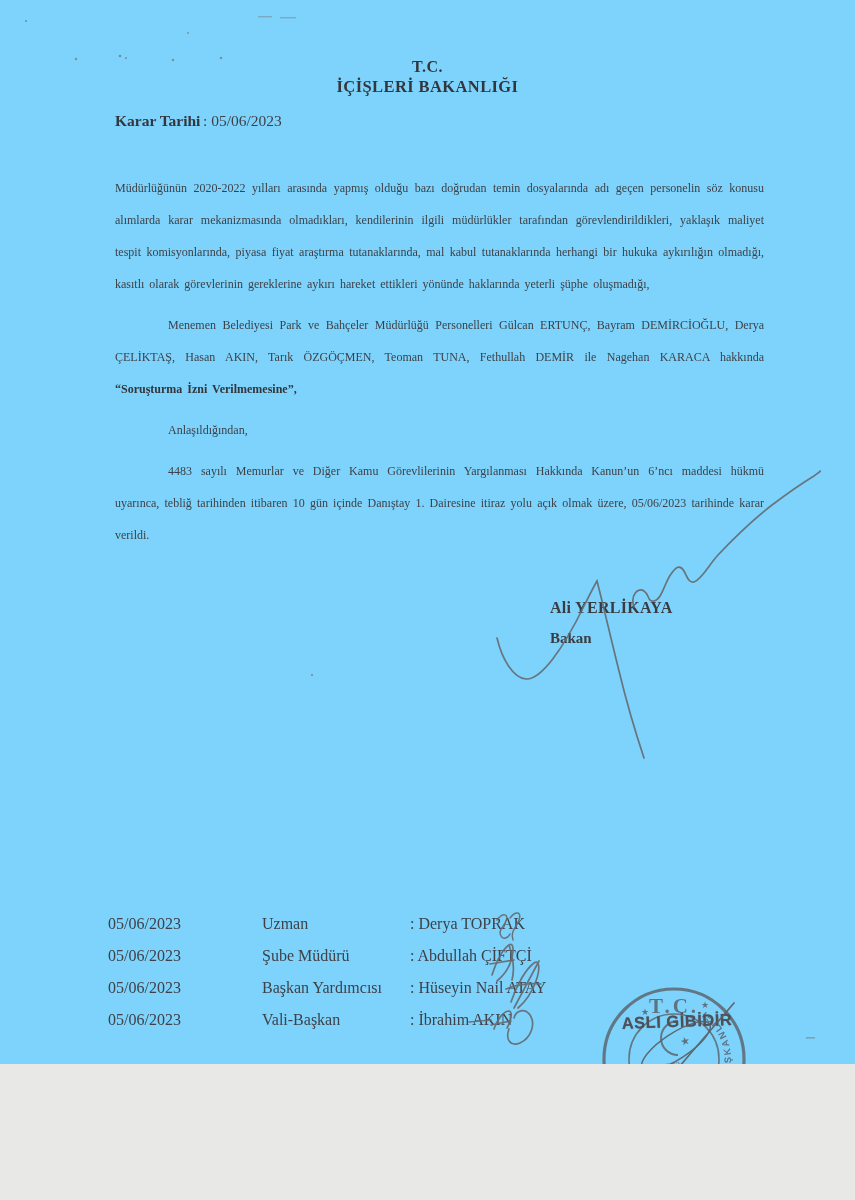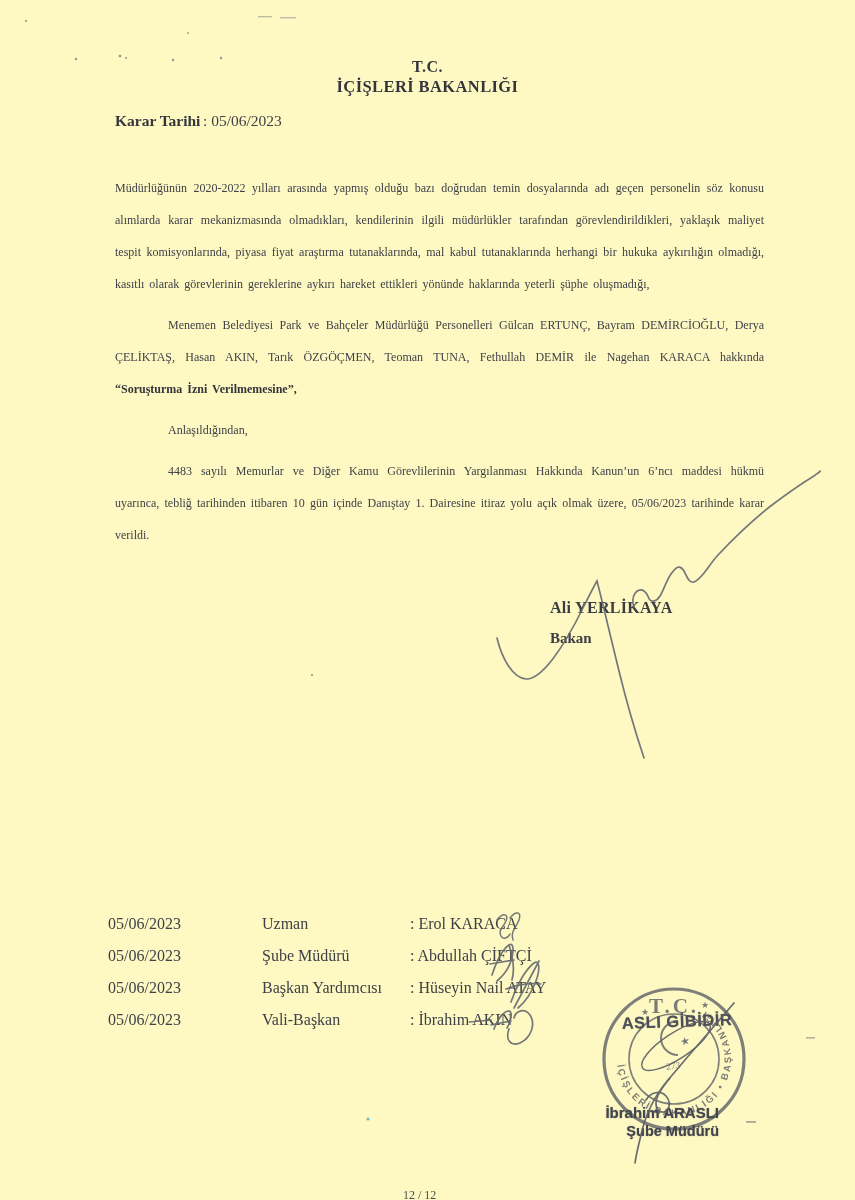--- a/index.html
+++ b/index.html
@@ -1,18 +1,18 @@
 <!DOCTYPE html>
 <html><head>
 <meta charset="utf-8">
 <style>
   html,body { margin:0; padding:0; background:#e8e8e6; }
   .page {
-    position:relative; width:855px; height:1200px; margin:0 auto;
-    background:#fef9c3; overflow:hidden;
+    position:relative; width:855px; height:1064px; margin:0 auto;
+    background:#7dd3fc; overflow:hidden;
     font-family:"Liberation Serif", serif; color:#3f4147;
   }
   
   .hdr { position:absolute; top:58px; left:0; width:855px; text-align:center; }
   .hdr .tc { font-weight:bold; font-size:16px; color:#34363c; letter-spacing:.5px; }
   .hdr .ministry { font-weight:bold; font-size:16.5px; color:#34363c; letter-spacing:.4px; margin-top:1px; }
   
   .meta { position:absolute; top:112px; left:115px; font-size:15.5px; line-height:17px; }
   .meta .row { margin-bottom:1px; }
   .meta .lbl { display:inline-block; width:88px; font-weight:bold; color:#34363c; }
@@ -75,21 +75,21 @@
 
   <div class="minister">
     <div class="name">Ali YERLİKAYA</div>
     <div class="title">Bakan</div>
   </div>
 
   <div class="signers">
     <div class="srow">
       <span class="sdate">05/06/2023</span>
       <span class="stitle">Uzman</span>
-      <span class="sname">: Erol KARACA</span>
+      <span class="sname">: Derya TOPRAK</span>
     </div>
     <div class="srow">
       <span class="sdate">05/06/2023</span>
       <span class="stitle">Şube Müdürü</span>
       <span class="sname">: Abdullah ÇİFTÇİ</span>
     </div>
     <div class="srow">
       <span class="sdate">05/06/2023</span>
       <span class="stitle">Başkan Yardımcısı</span>
       <span class="sname">: Hüseyin Nail ATAY</span>

